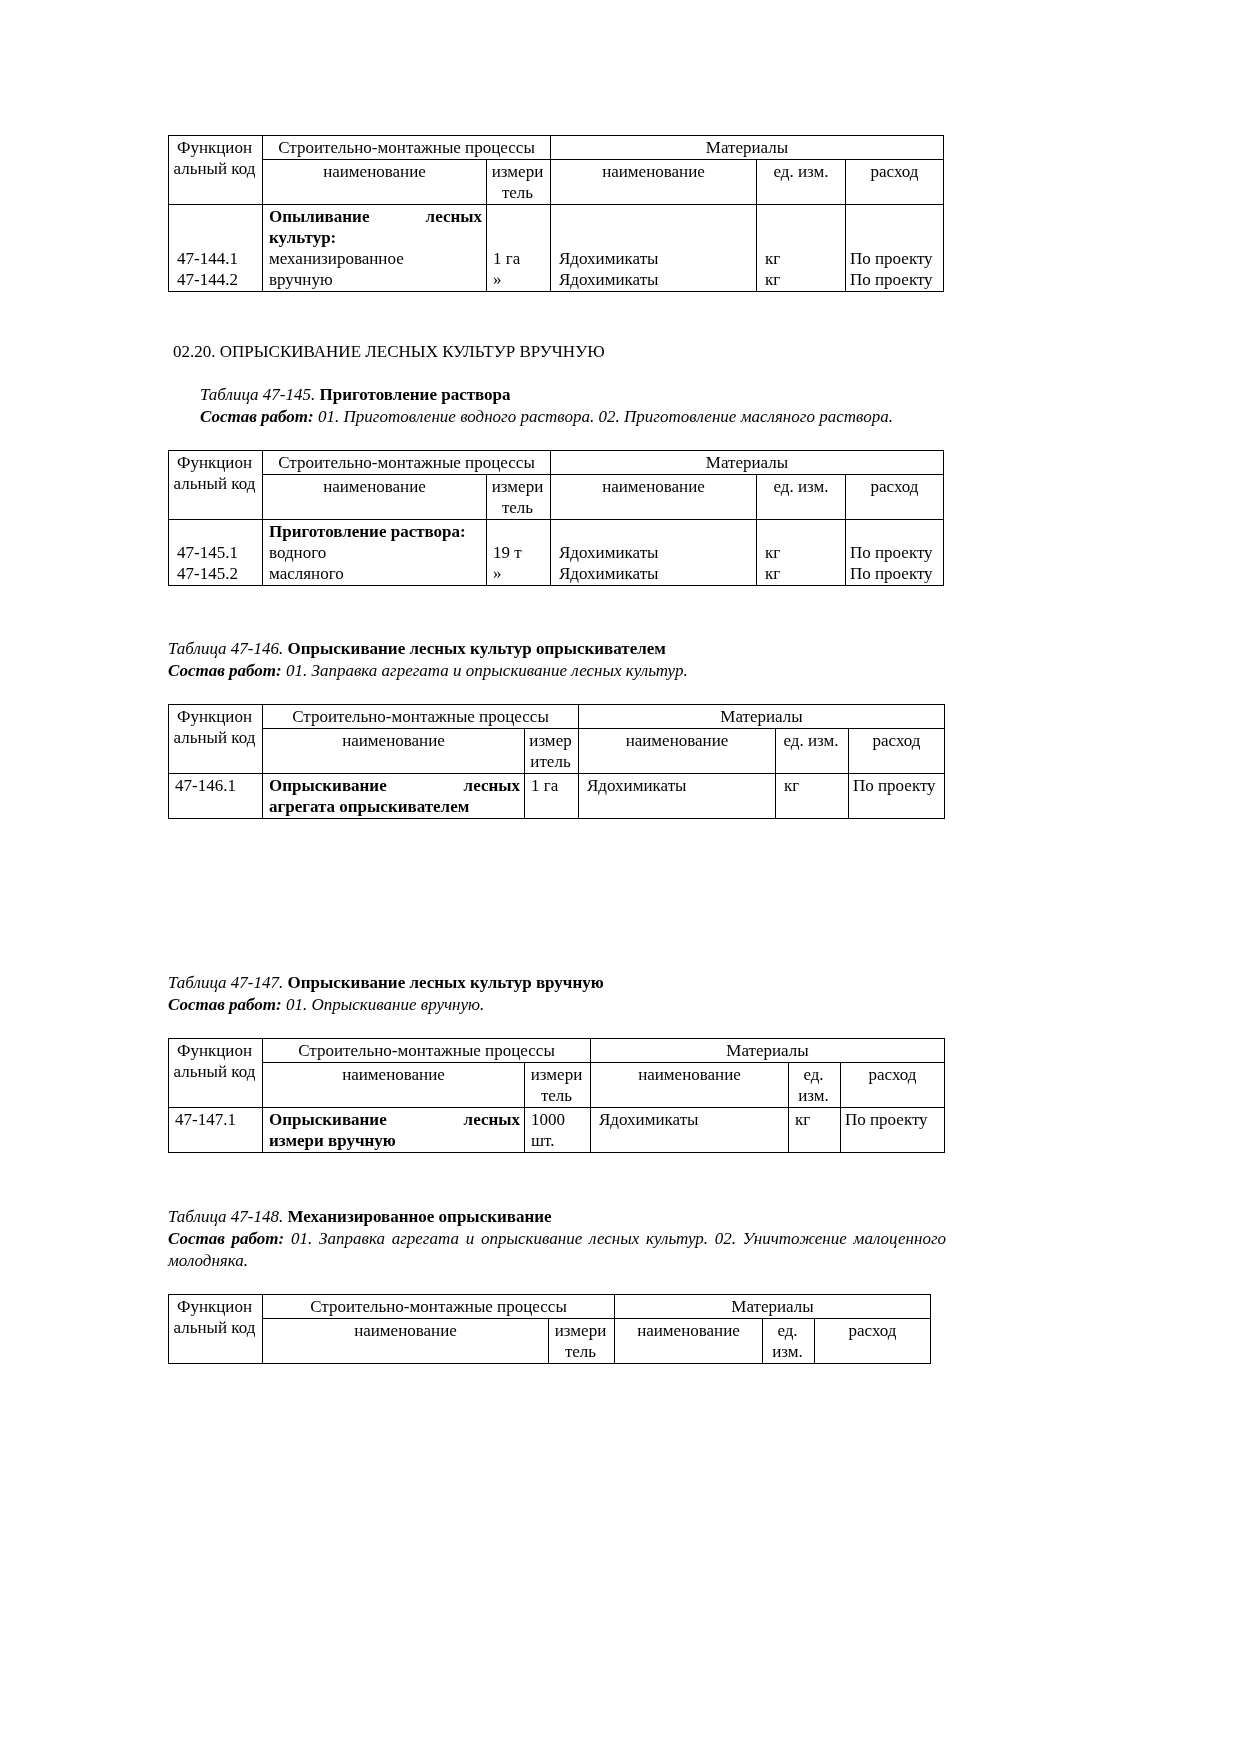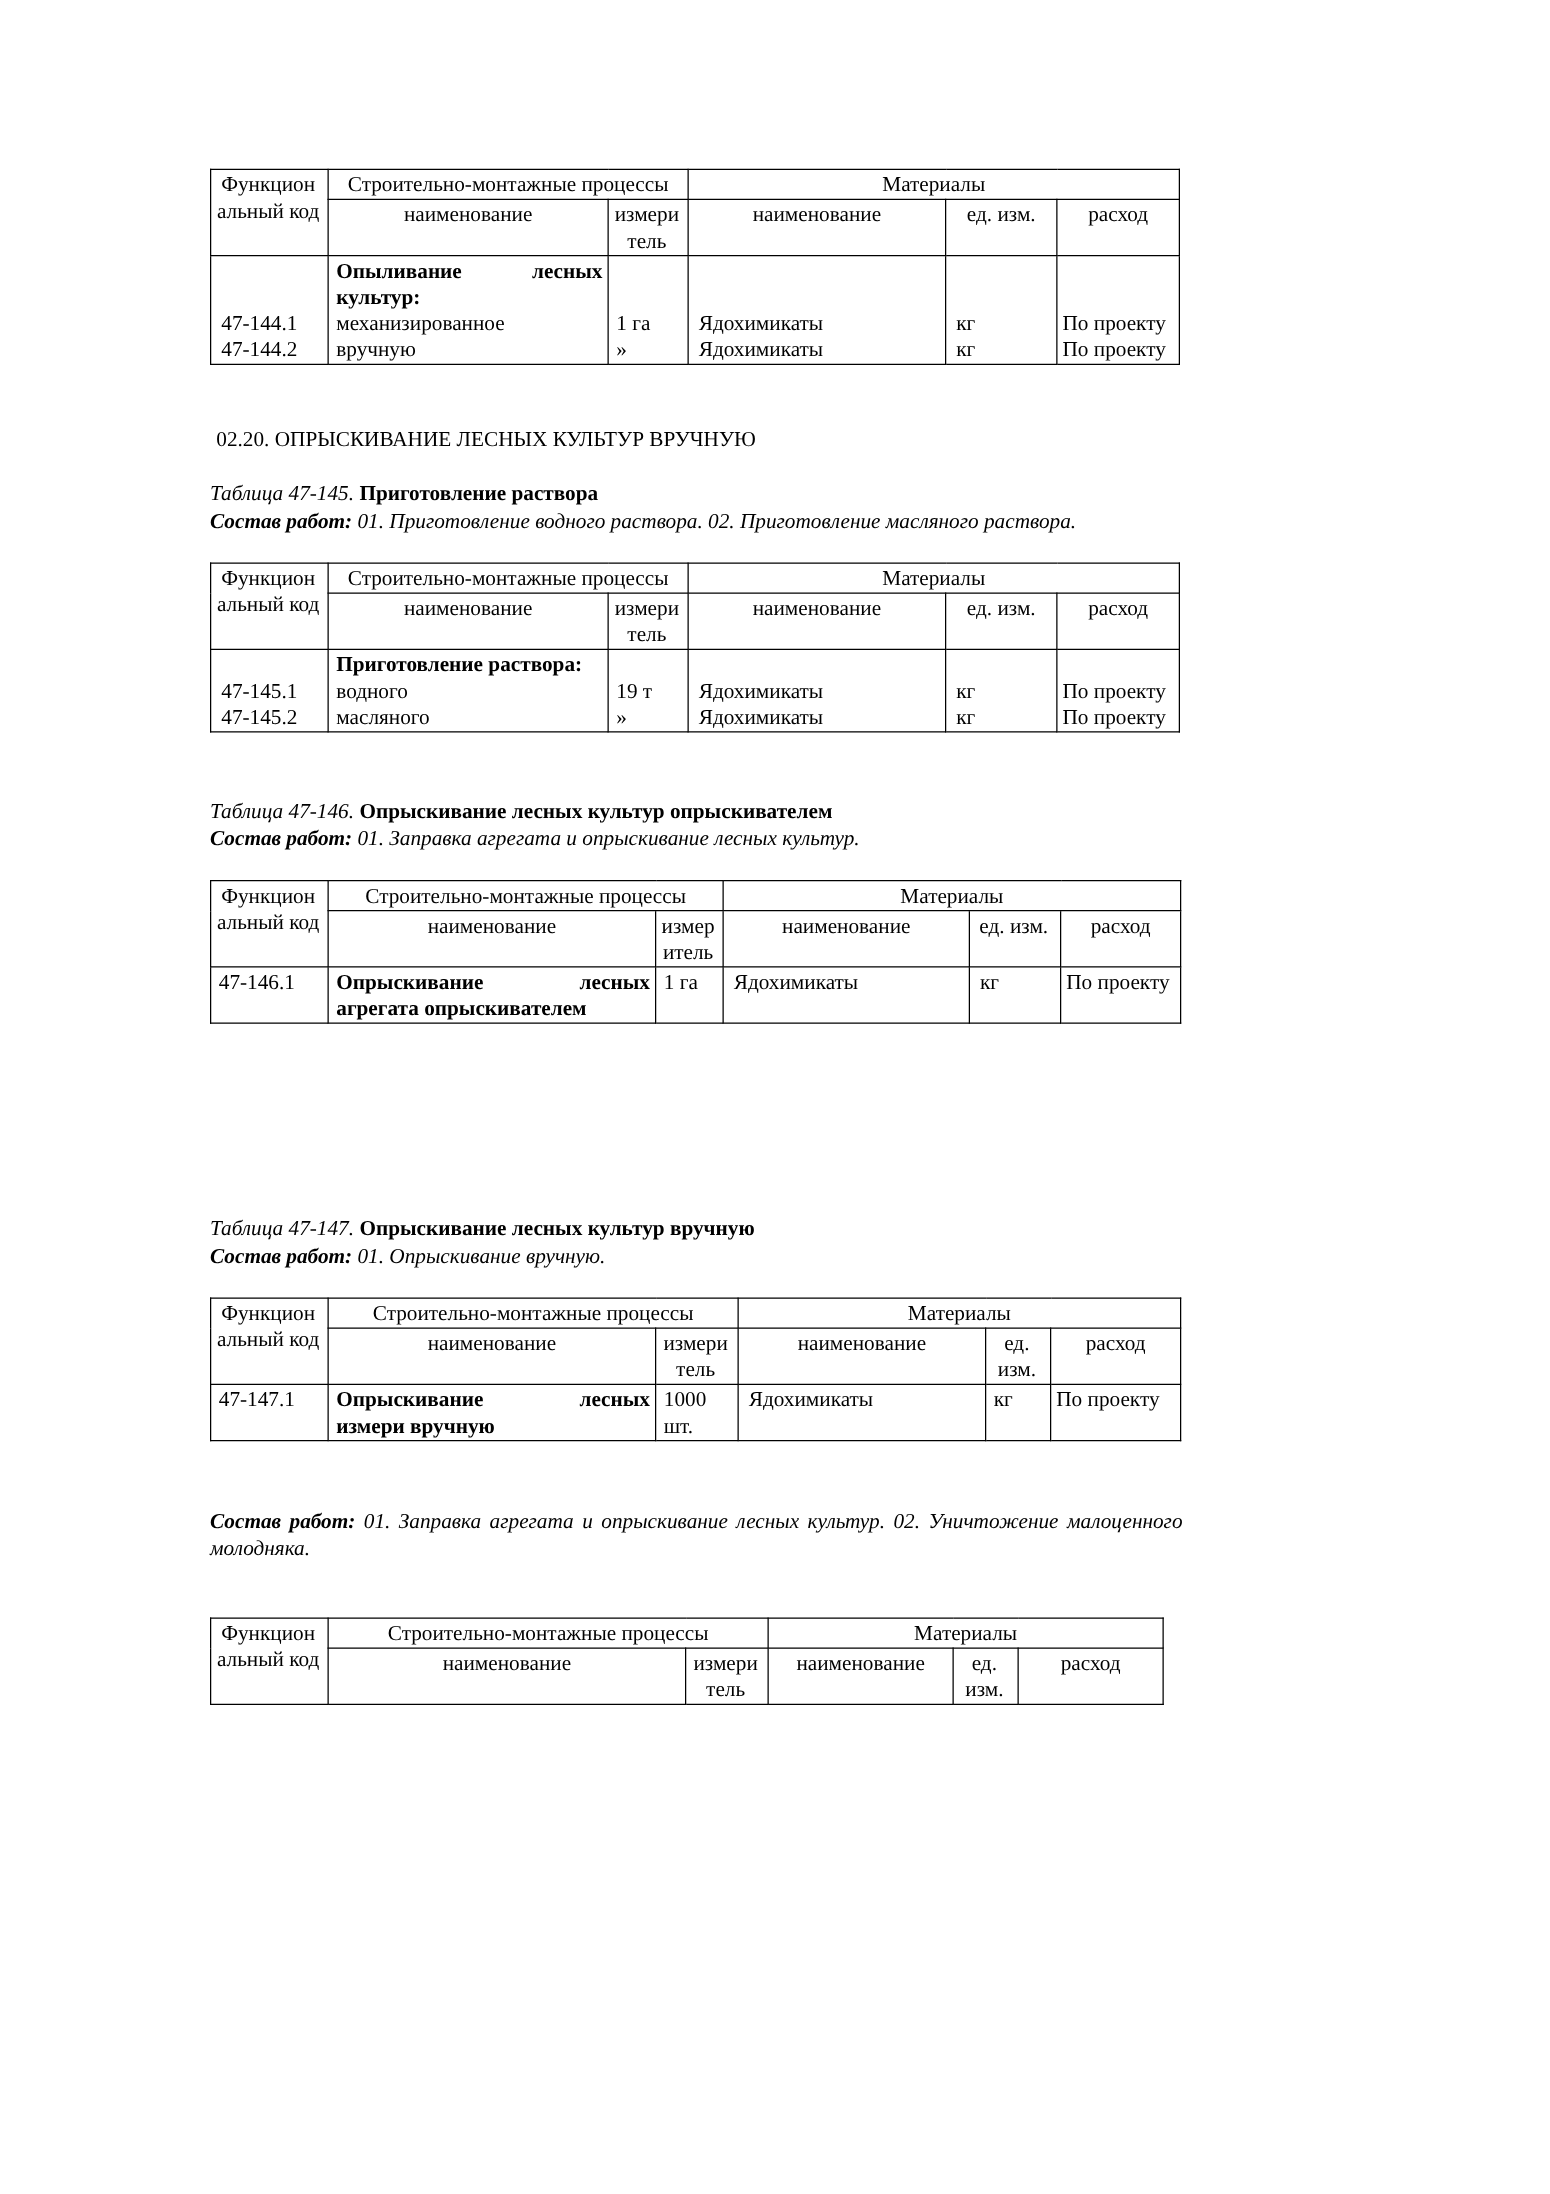--- a/index.html
+++ b/index.html
@@ -121,21 +121,21 @@
           <div class="ln empty"></div>
           <div class="ln">По проекту</div>
           <div class="ln">По проекту</div>
         </td>
       </tr>
     </tbody>
   </table>
 
   <div class="heading" style="top:341px;">02.20. ОПРЫСКИВАНИЕ ЛЕСНЫХ КУЛЬТУР ВРУЧНУЮ</div>
 
-  <div class="cap" style="top:384px;">
+  <div class="cap" style="top:384px;margin-left:32px;">
     <div>
       <span class="it">Таблица 47-145.</span>
       <span class="bd">Приготовление раствора</span>
     </div>
     <div>
       <span class="bi">Состав работ:</span>
       <span class="it">01. Приготовление водного раствора. 02. Приготовление масляного раствора.</span>
     </div>
   </div>
 
@@ -311,20 +311,24 @@
           <div class="ln">кг</div>
         </td>
         <td>
           <div class="ln">По проекту</div>
         </td>
       </tr>
     </tbody>
   </table>
 
   <div class="cap" style="top:1206px;">
+    <div>
+      <span class="it">Таблица 47-148.</span>
+      <span class="bd">Механизированное опрыскивание</span>
+    </div>
     <div class="jst">
       <span class="bi">Состав работ:</span>
       <span class="it">01. Заправка агрегата и опрыскивание лесных культур. 02. Уничтожение малоценного молодняка.</span>
     </div>
   </div>
 
   <table class="spec" style="left:168px; top:1294px; width:762px;">
     <colgroup>
       <col style="width:94px">
         <col style="width:286px">

